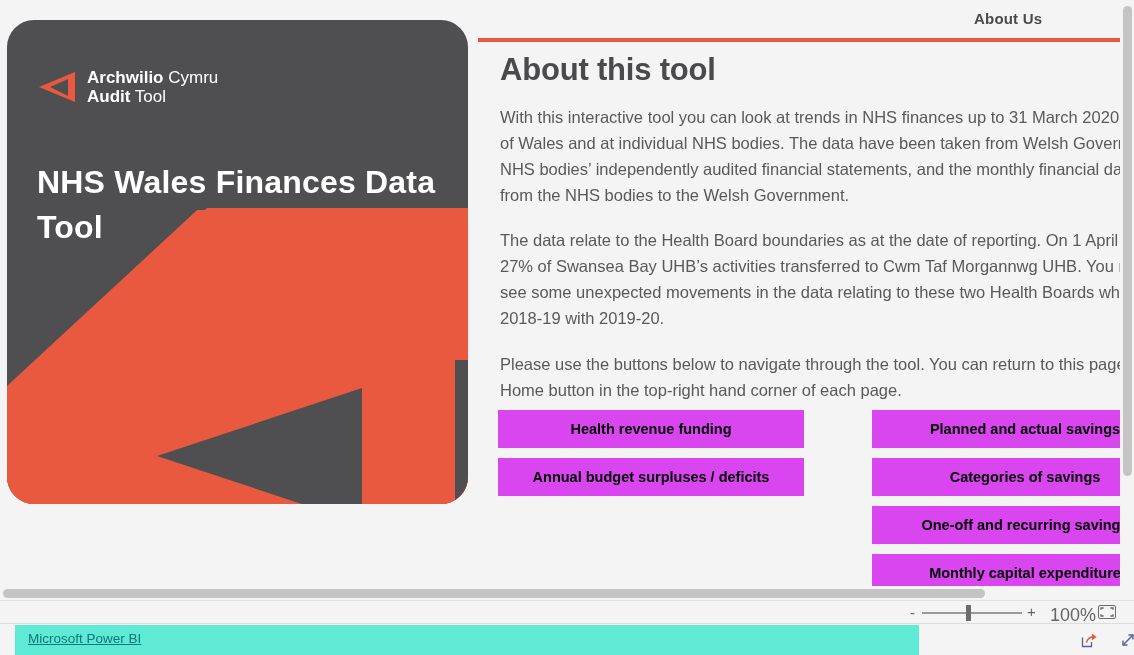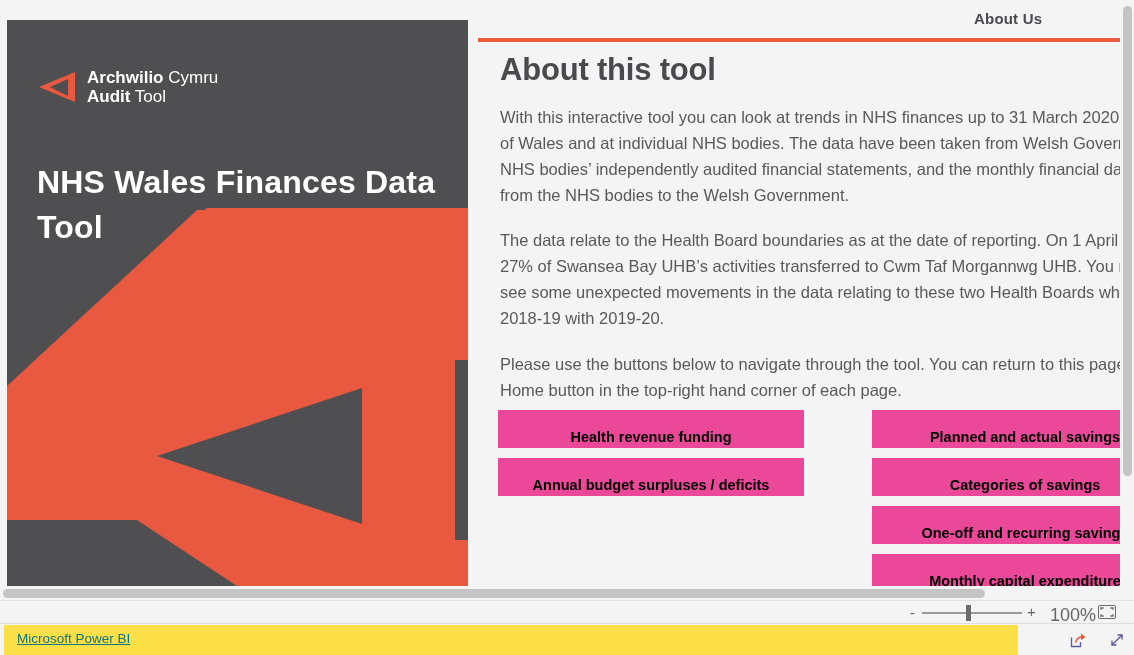--- a/index.html
+++ b/index.html
@@ -67,23 +67,24 @@
     height: 4px;
     background: #e8593f;
   }
 
   
   #hero-panel {
     position: absolute;
     left: 7px;
     top: 20px;
     width: 461px;
-    height: 566px;
+    height: 484px;
     background: #4f4f51;
     overflow: hidden;
+    border-radius: 27px;
   }
   #hero-bg-graphic {
     position: absolute;
     left: 0px;
     top: 0px;
     width: 461px;
     height: 566px;
     pointer-events: none;
   }
 
@@ -153,31 +154,31 @@
     width: 306px;
   }
   #nav-col-left  { left: 0px; }
   #nav-col-right { left: 374px; }
   .nav-button {
     display: block;
     width: 306px;
     height: 38px;
     line-height: 38px;
     margin-bottom: 10px;
-    background: #ec4899;
+    background: #d946ef;
     border: none;
     color: #000000;
     font-family: "Liberation Sans", sans-serif;
     font-size: 14.5px;
     font-weight: bold;
     text-align: center;
     white-space: nowrap;
     overflow: hidden;
     cursor: pointer;
-    padding: 8px;
+    padding: 0;
   }
 
   
   #vscroll-track {
     position: absolute;
     right: 0px;
     top: 0px;
     width: 14px;
     height: 592px;
     background: #f4f4f4;
@@ -244,25 +245,25 @@
     font-size: 18px; color: #666; white-space: nowrap;
   }
   #fit-screen-icon {
     position: absolute; left: 1098px; top: 4px;
     width: 18px; height: 14px; cursor: pointer;
   }
 
   
   #footer {
     position: absolute;
-    left: 4px;
+    left: 15px;
     top: 625px;
-    width: 1014px;
+    width: 904px;
     height: 30px;
-    background: #fde047;
+    background: #5eead4;
   }
   #powerbi-link {
     position: absolute; left: 13px; top: 6px;
     font-size: 13.5px; color: #10767d;
     text-decoration: underline; cursor: pointer;
     white-space: nowrap;
   }
   #share-icon {
     position: absolute; left: 1065px; top: 6px;
     width: 18px; height: 18px; cursor: pointer;

